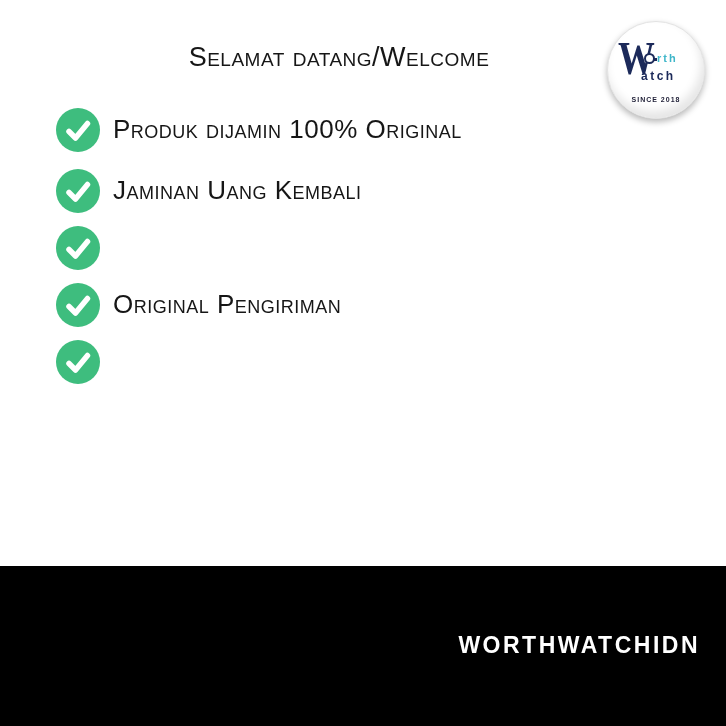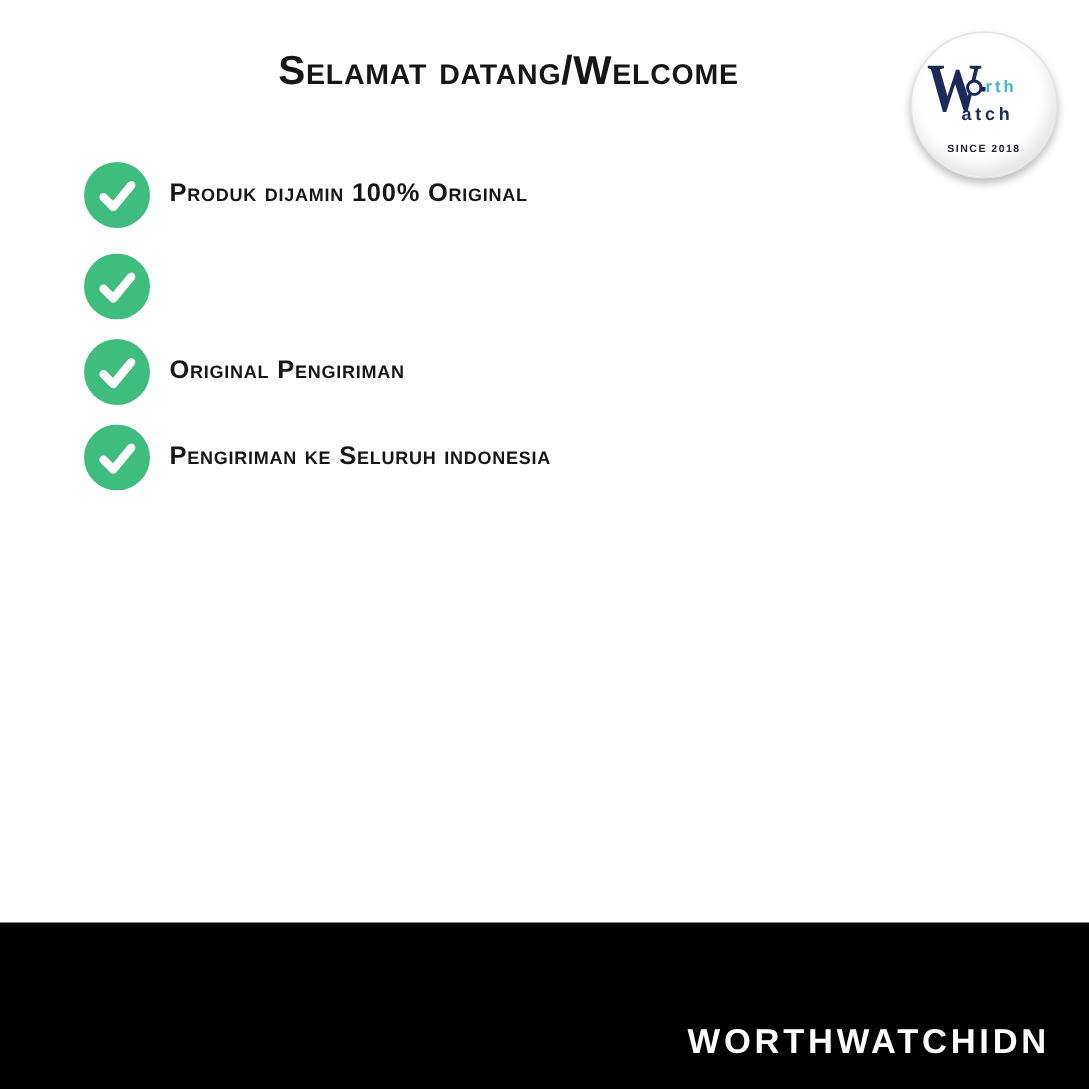--- a/index.html
+++ b/index.html
@@ -17,24 +17,24 @@
     overflow:hidden;
   }
   .canvas{
     position:relative;
     width:726px;height:726px;
     background:#ffffff;
   }
   
   .title{
     position:absolute;
-    top:32px;left:0;width:678px;
+    top:42px;left:0;width:678px;
     text-align:center;
     font-size:27px;
-    font-weight:bold;
+    font-weight:normal;
     font-variant:small-caps;
     letter-spacing:.5px;
     color:var(--text);
   }
   
   .logo-badge{
     position:absolute;
     left:607px;top:21px;
     width:98px;height:98px;
     background:#ffffff;
@@ -96,33 +96,33 @@
     left:56px;top:108px;
     display:flex;flex-direction:column;gap:13px;
   }
   .check-row{
     display:flex;align-items:center;gap:13px;
   }
   .check-row:first-child{margin-bottom:4px;}
   .check-icon{width:44px;height:44px;flex:0 0 auto;display:block;}
   .chk-bg{fill:var(--check-green);}
   .check-label{
-    font-size:17px;
-    font-weight:bold;
+    font-size:26px;
+    font-weight:normal;
     font-variant:small-caps;
     letter-spacing:.5px;
     color:var(--text);
     padding-bottom:2px;
     white-space:nowrap;
   }
   
   .footer{
     position:absolute;
     left:0;bottom:0;
-    width:726px;height:111px;
+    width:726px;height:160px;
     background:var(--footer-bg);
   }
   .footer-brand{
     position:absolute;
     right:26px;top:68px;
     font-size:23px;
     font-weight:bold;
     letter-spacing:2.5px;
     color:#ffffff;
     line-height:1;
@@ -148,20 +148,27 @@
   <div class="checklist">
 
     <div class="check-row">
       <svg class="check-icon" viewBox="0 0 44 44">
         <circle class="chk-bg" cx="22" cy="22" r="22"></circle>
         <path d="M13 23.5 L19.5 30 L31.5 15.5" fill="none" stroke="#ffffff" stroke-width="5.5" stroke-linecap="round" stroke-linejoin="round"></path>
       </svg>
       <span class="check-label">Produk dijamin 100% Original</span>
     </div>
 
+    <div class="check-row">
+      <svg class="check-icon" viewBox="0 0 44 44">
+        <circle class="chk-bg" cx="22" cy="22" r="22"></circle>
+        <path d="M13 23.5 L19.5 30 L31.5 15.5" fill="none" stroke="#ffffff" stroke-width="5.5" stroke-linecap="round" stroke-linejoin="round"></path>
+      </svg>
+      <span class="check-label">Jaminan Uang Kembali</span>
+    </div>
 
     <div class="check-row">
       <svg class="check-icon" viewBox="0 0 44 44">
         <circle class="chk-bg" cx="22" cy="22" r="22"></circle>
         <path d="M13 23.5 L19.5 30 L31.5 15.5" fill="none" stroke="#ffffff" stroke-width="5.5" stroke-linecap="round" stroke-linejoin="round"></path>
       </svg>
     </div>
 
     <div class="check-row">
       <svg class="check-icon" viewBox="0 0 44 44">
@@ -169,21 +176,20 @@
         <path d="M13 23.5 L19.5 30 L31.5 15.5" fill="none" stroke="#ffffff" stroke-width="5.5" stroke-linecap="round" stroke-linejoin="round"></path>
       </svg>
       <span class="check-label">Original Pengiriman</span>
     </div>
 
     <div class="check-row">
       <svg class="check-icon" viewBox="0 0 44 44">
         <circle class="chk-bg" cx="22" cy="22" r="22"></circle>
         <path d="M13 23.5 L19.5 30 L31.5 15.5" fill="none" stroke="#ffffff" stroke-width="5.5" stroke-linecap="round" stroke-linejoin="round"></path>
       </svg>
-      <span class="check-label">Pengiriman ke Seluruh indonesia</span>
     </div>
 
   </div>
 
   <div class="footer">
     <span class="footer-brand">WORTHWATCHIDN</span>
   </div>
 
 </div>
 

